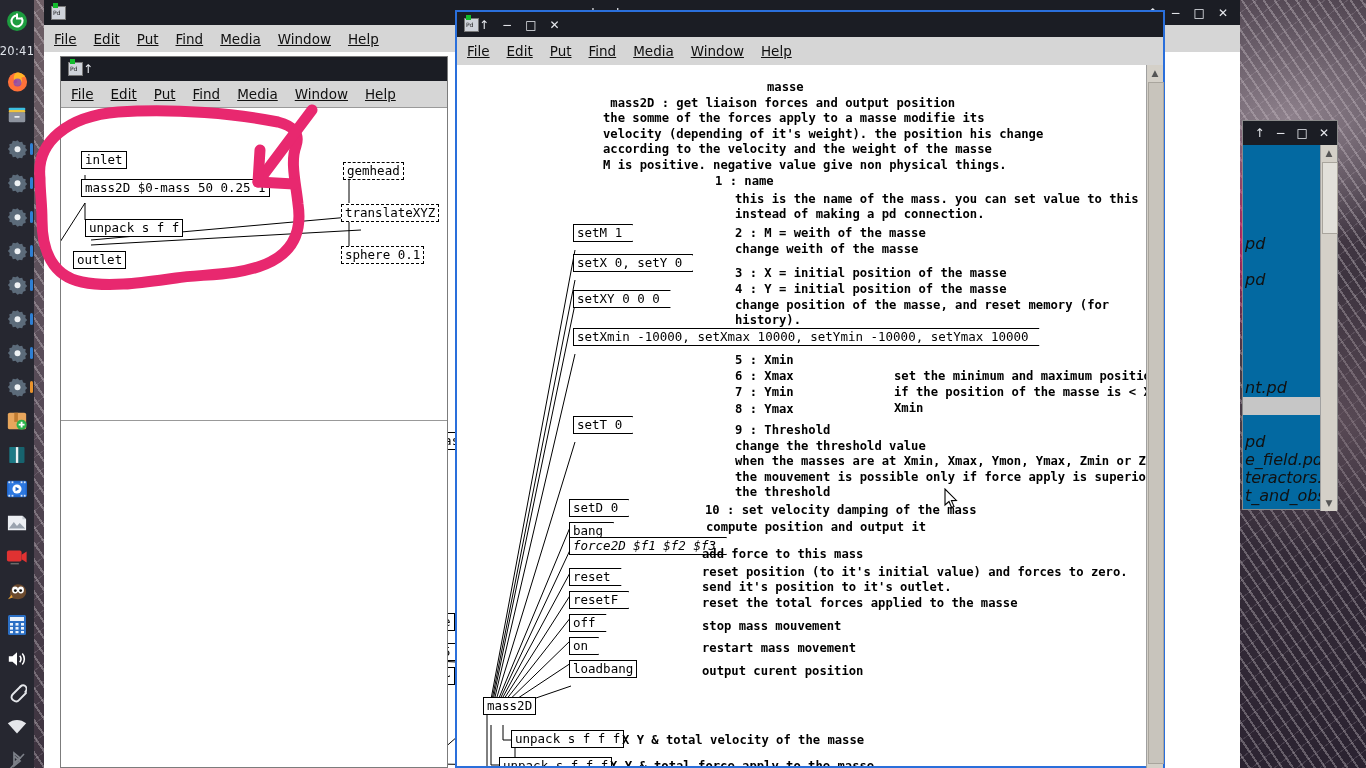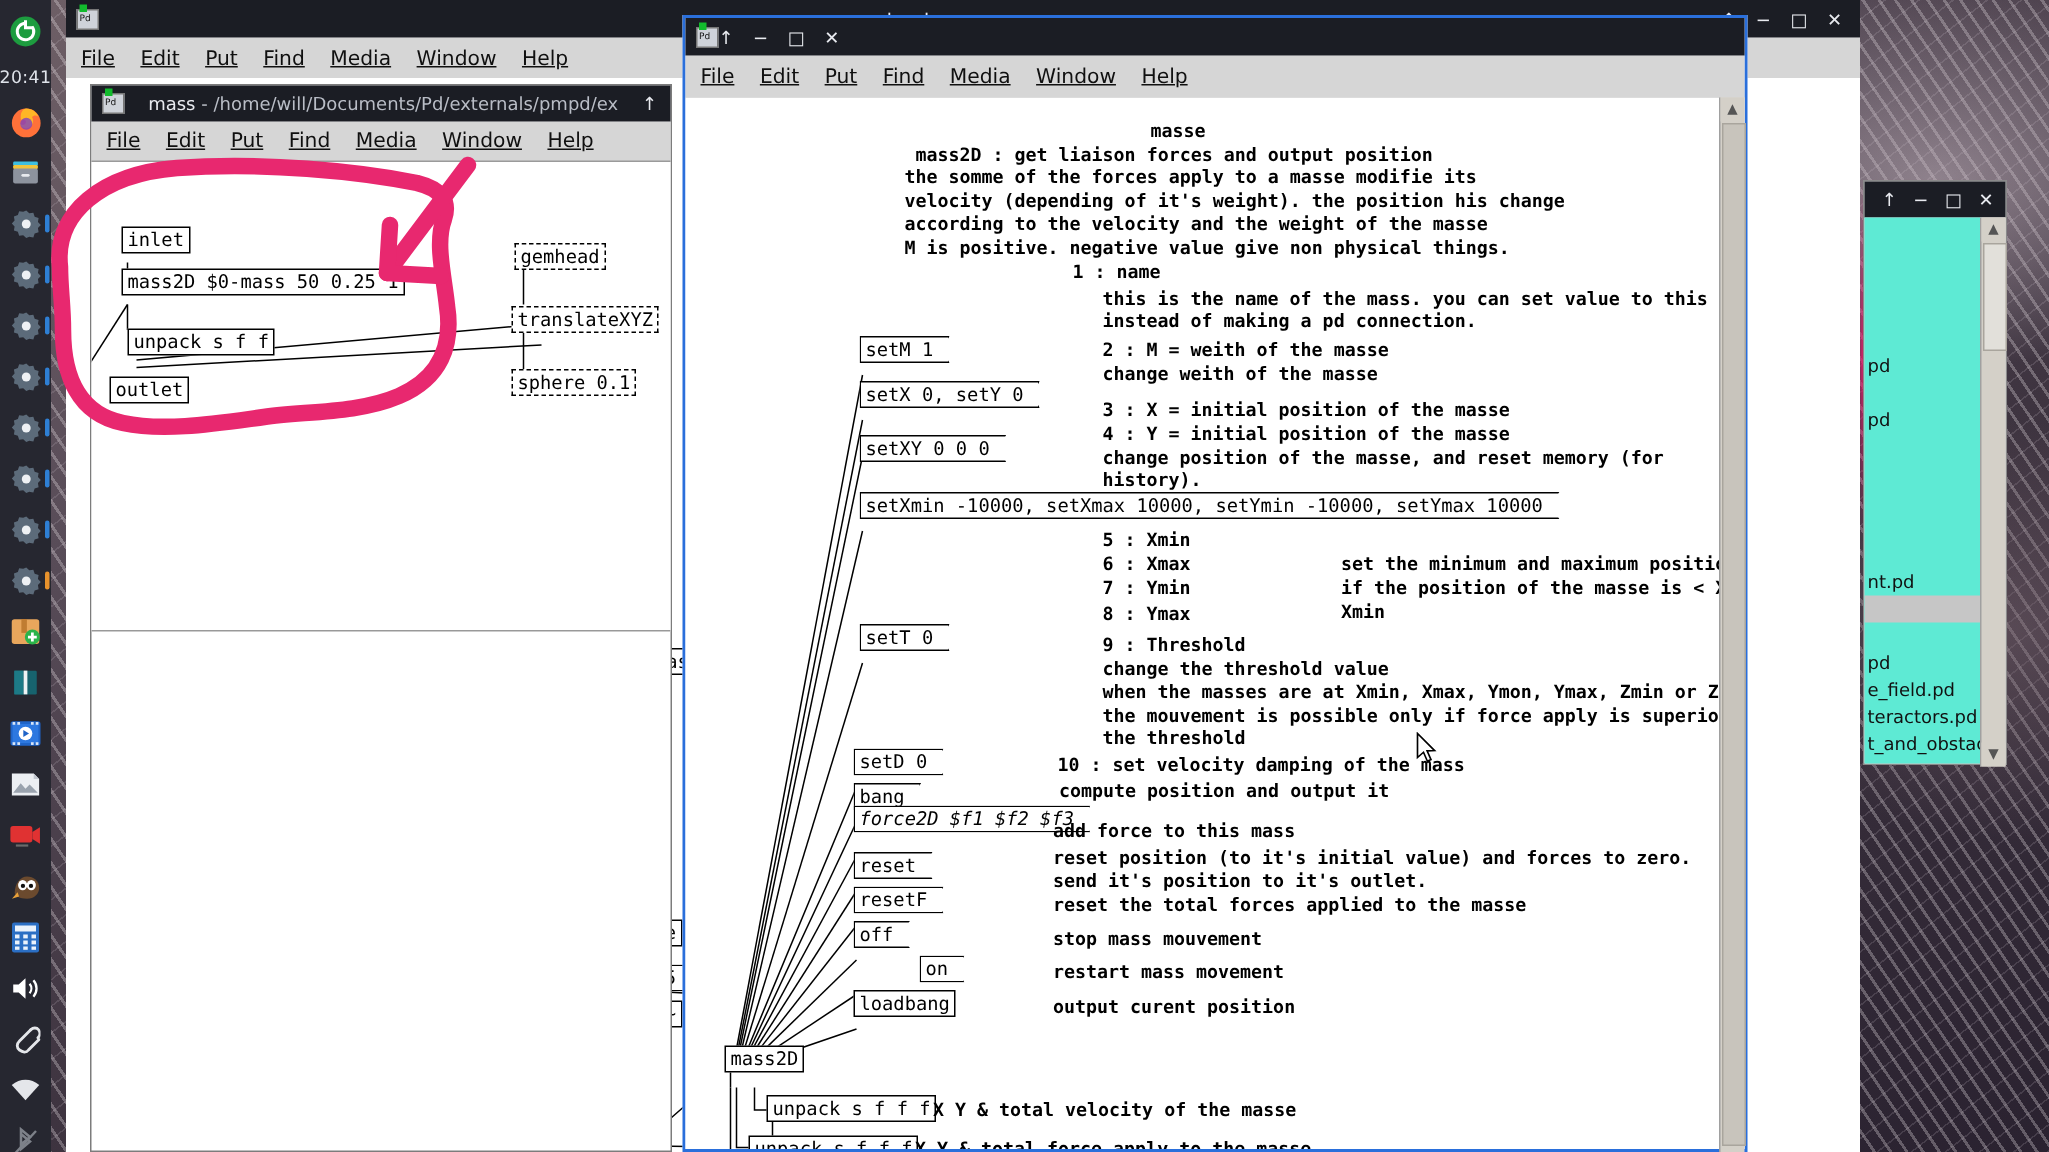--- a/index.html
+++ b/index.html
@@ -59,21 +59,21 @@
   .msg{position:absolute;background:#fff;border:1.3px solid #000;font-family:"DejaVu Sans Mono","Liberation Mono",monospace;
        font-size:12.5px;color:#000;padding:0 3px;white-space:nowrap;line-height:16px;height:18px;box-sizing:border-box;
        clip-path:polygon(0 0,100% 0,calc(100% - 6px) 50%,100% 100%,0 100%);padding-right:10px;}
   
   .vsb{position:absolute;top:0;right:0;width:16px;background:#d4d0c8;border-left:1px solid #a0a0a0;}
   .vsb .arrow{width:16px;height:16px;background:#d4d0c8;display:flex;align-items:center;justify-content:center;font-size:9px;color:#555;}
   .vsb .thumb{position:absolute;left:1px;width:14px;background:#c8c4bc;border:1px solid #a9a59d;}
   
   #filewin{position:absolute;left:1242px;top:120px;width:96px;height:390px;background:#fff;border:1px solid #8a8a8a;box-sizing:border-box;z-index:60;}
   #filewin .tbar{background:#1b1d24;height:24px;}
-  .flist{position:absolute;left:0;top:24px;right:16px;bottom:0;background:#5eead4;overflow:hidden;font-size:12px;color:#111;font-family:"DejaVu Sans",sans-serif;}
+  .flist{position:absolute;left:0;top:24px;right:16px;bottom:0;background:#0369a1;overflow:hidden;font-size:16px;color:#111;font-family:"DejaVu Sans",sans-serif;font-style:italic;}
   .flist .fi{height:18px;line-height:18px;padding-left:2px;white-space:nowrap;}
   .flist .fi.sel{background:#c6c6c6;}
   
   #helpwin{left:455px;top:10px;width:710px;height:758px;border:2px solid #2a6fdb;z-index:70;}
   #helpdoc{position:absolute;left:0;top:53px;right:0;bottom:0;background:#fff;overflow:hidden;}
   .doctext{position:absolute;font-family:"DejaVu Sans Mono","Liberation Mono",monospace;font-size:12.2px;color:#000;white-space:pre;line-height:15.3px;font-weight:bold;}
   
   #cursor{position:absolute;left:944px;top:488px;width:14px;height:21px;z-index:200;pointer-events:none;}
   
   #pink{position:absolute;left:26px;top:100px;width:330px;height:220px;z-index:40;pointer-events:none;}
@@ -342,23 +342,20 @@
         <div class="obj" style="left: 365px; top: 615px;">line~</div>
         <div class="obj" style="left: 168px; top: 649px;">*~</div>
         <div class="obj" style="left: 347px; top: 646px;">*~</div>
       </div>
   </div>
 </div>
 
 <div class="pdwin" id="masswin" style="left:60px;top:56px;width:388px;height:712px;border:1px solid #7c7c7c;z-index:30;">
   <div class="tbar" style="height:24px;">
     <span class="pdicon"></span>
-    <span class="ttl" style="font-size:12px;">
-      <span>mass</span><span class="pathpart"> - /home/will/Documents/Pd/externals/pmpd/ex</span>
-    </span>
     <span class="btns" style="padding-right:9px;">
       <span>↑</span>
     </span>
   </div>
   <div class="menubar" style="height:26px;">
     <span class="mi"><u>File</u></span>
     <span class="mi"><u>Edit</u></span>
     <span class="mi"><u>Put</u></span>
     <span class="mi"><u>Find</u></span>
     <span class="mi"><u>Media</u></span>
@@ -448,21 +445,21 @@
         <div class="msg" style="left: 116px; top: 189px;">setX 0, setY 0</div>
         <div class="msg" style="left: 116px; top: 225px;">setXY 0 0 0</div>
         <div class="msg" style="left: 116px; top: 263px;">setXmin -10000, setXmax 10000, setYmin -10000, setYmax 10000</div>
         <div class="msg" style="left: 116px; top: 351px;">setT 0</div>
         <div class="msg" style="left: 112px; top: 434px;">setD 0</div>
         <div class="msg" style="left: 112px; top: 457px;">bang</div>
         <div class="msg" style="left: 112px; top: 472px; font-style: italic;">force2D $f1 $f2 $f3</div>
         <div class="msg" style="left: 112px; top: 503px;">reset</div>
         <div class="msg" style="left: 112px; top: 526px;">resetF</div>
         <div class="msg" style="left: 112px; top: 549px;">off</div>
-        <div class="msg" style="left: 112px; top: 572px; margin-left: 44px;">on</div>
+        <div class="msg" style="left: 112px; top: 572px;">on</div>
         <div class="obj" style="left: 112px; top: 595px;">loadbang</div>
         <div class="obj" style="left: 26px; top: 632px;">mass2D</div>
         <div class="obj" style="left: 54px; top: 665px;">unpack s f f f</div>
         <div class="obj" style="left: 42px; top: 692px;">unpack s f f f</div>
       </div>
     <div id="help-text">
         <div class="doctext" style="left: 310px; top: 15px;">masse</div>
         <div class="doctext" style="left: 146px; top: 31px;"> mass2D : get liaison forces and output position
 the somme of the forces apply to a masse modifie its
 velocity (depending of it's weight). the position his change

